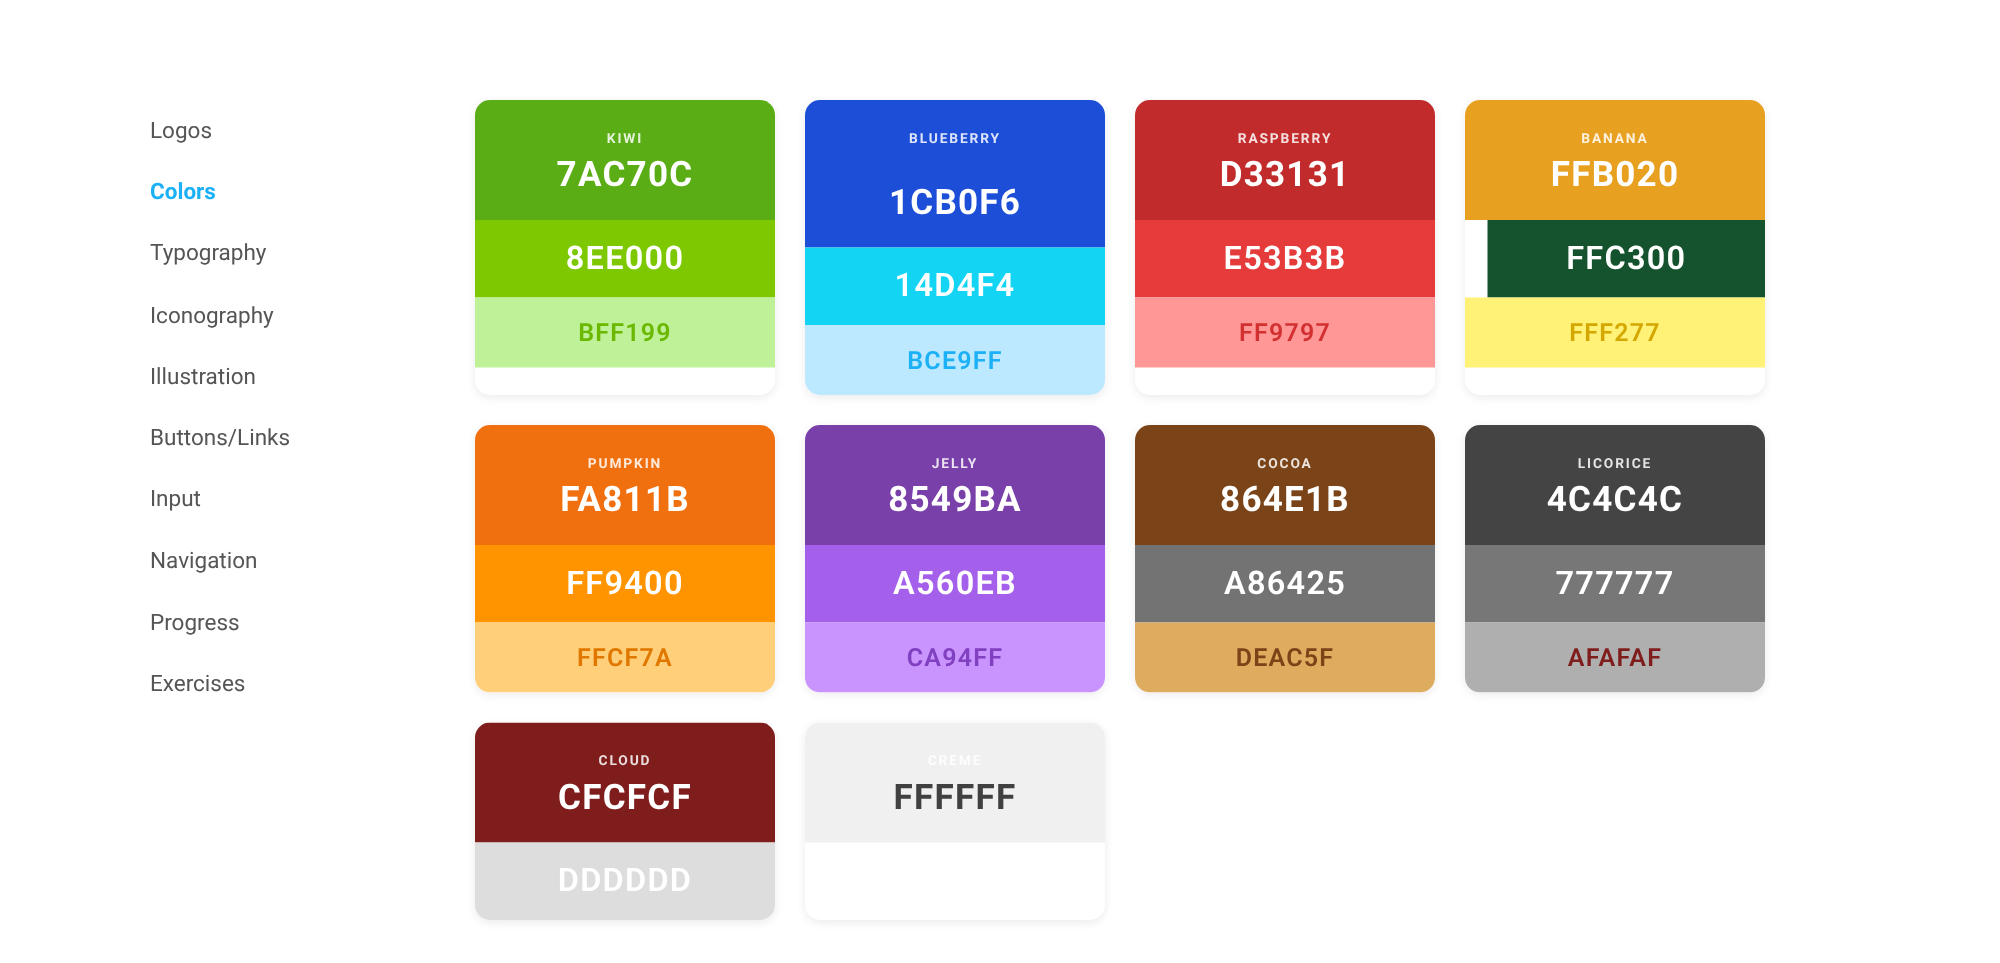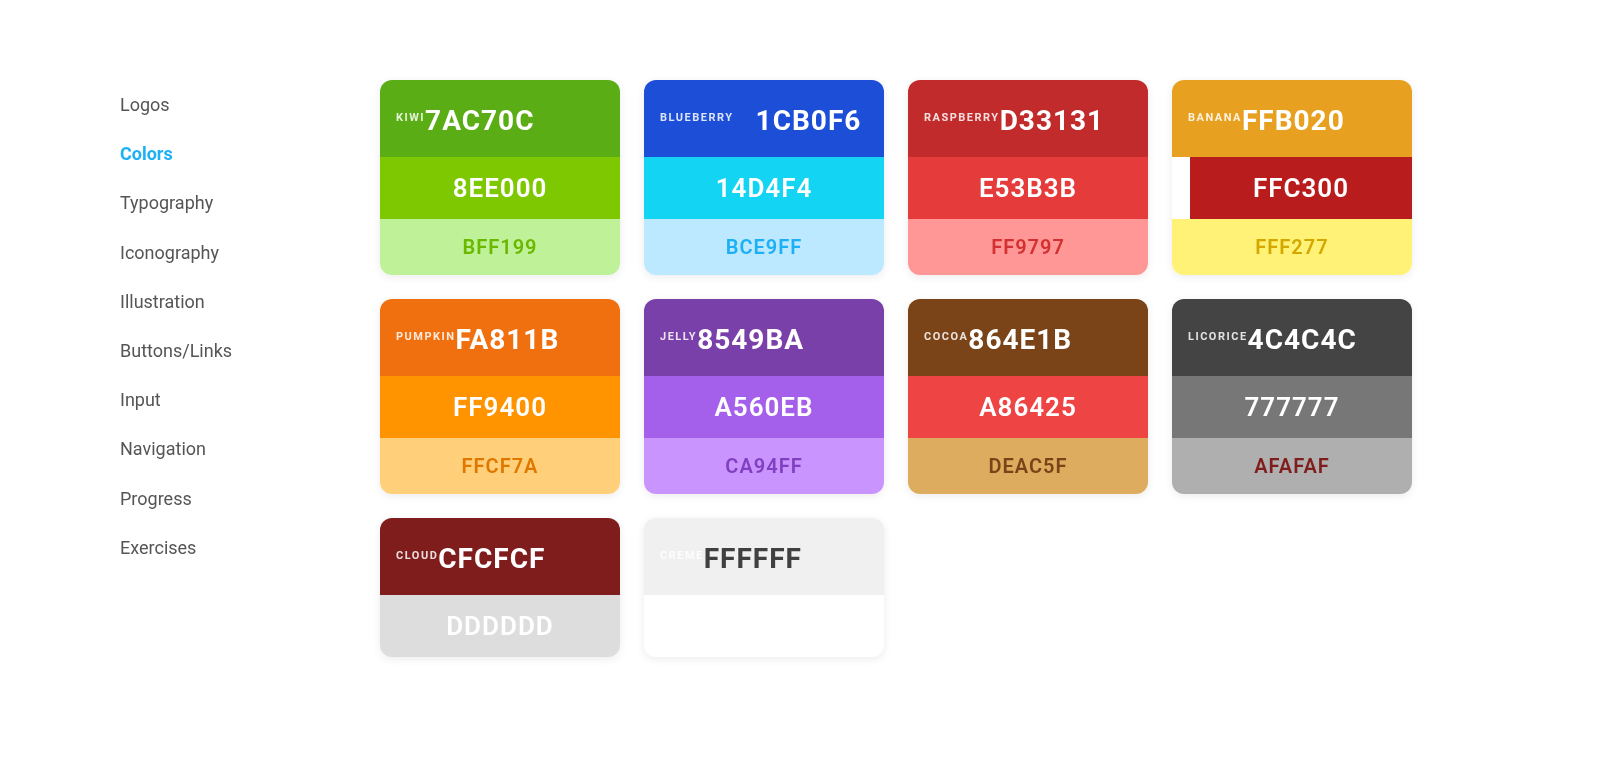--- a/index.html
+++ b/index.html
@@ -45,21 +45,21 @@
     .color-card {
       width: 240px;
       min-width: 240px;
       border-radius: 12px;
       overflow: hidden;
       box-shadow: 0 2px 8px rgba(0,0,0,0.08);
     }
     .color-swatch-top {
       padding: 24px 16px 20px;
       display: flex;
-      flex-direction: row;
+      flex-direction: column;
       align-items: center;
     }
     .color-name {
       font-size: 11px;
       font-weight: 700;
       letter-spacing: 1.5px;
       text-transform: uppercase;
       color: rgba(255,255,255,0.85);
       margin-bottom: 6px;
     }
@@ -146,21 +146,21 @@
           </div>
           <div class="color-swatch-bot" style="background-color: rgb(255, 151, 151);">
             <div class="color-hex-bot" style="color: rgb(211, 49, 49);">FF9797</div>
           </div>
         </div>
         <div class="color-card">
           <div class="color-swatch-top" style="background-color: rgb(232, 160, 32);">
             <div class="color-name">BANANA</div>
             <div class="color-hex-main">FFB020</div>
           </div>
-          <div class="color-swatch-mid" style="background-color: #b91c1c; margin-left: 18px;">
+          <div class="color-swatch-mid" style="background-color: #14532d; margin-left: 18px;">
             <div class="color-hex-mid">FFC300</div>
           </div>
           <div class="color-swatch-bot" style="background-color: rgb(255, 242, 119);">
             <div class="color-hex-bot" style="color: rgb(212, 168, 0);">FFF277</div>
           </div>
         </div>
       </div>
       <div class="color-row">
         <div class="color-card">
           <div class="color-swatch-top" style="background-color: rgb(240, 112, 16);">
@@ -184,21 +184,21 @@
           </div>
           <div class="color-swatch-bot" style="background-color: rgb(202, 148, 255);">
             <div class="color-hex-bot" style="color: rgb(128, 64, 192);">CA94FF</div>
           </div>
         </div>
         <div class="color-card">
           <div class="color-swatch-top" style="background-color: rgb(122, 68, 24);">
             <div class="color-name">COCOA</div>
             <div class="color-hex-main">864E1B</div>
           </div>
-          <div class="color-swatch-mid" style="background-color: #ef4444;">
+          <div class="color-swatch-mid" style="background-color: #737373;">
             <div class="color-hex-mid">A86425</div>
           </div>
           <div class="color-swatch-bot" style="background-color: rgb(222, 172, 95);">
             <div class="color-hex-bot" style="color: rgb(122, 68, 24);">DEAC5F</div>
           </div>
         </div>
         <div class="color-card">
           <div class="color-swatch-top" style="background-color: rgb(68, 68, 68);">
             <div class="color-name">LICORICE</div>
             <div class="color-hex-main">4C4C4C</div>

